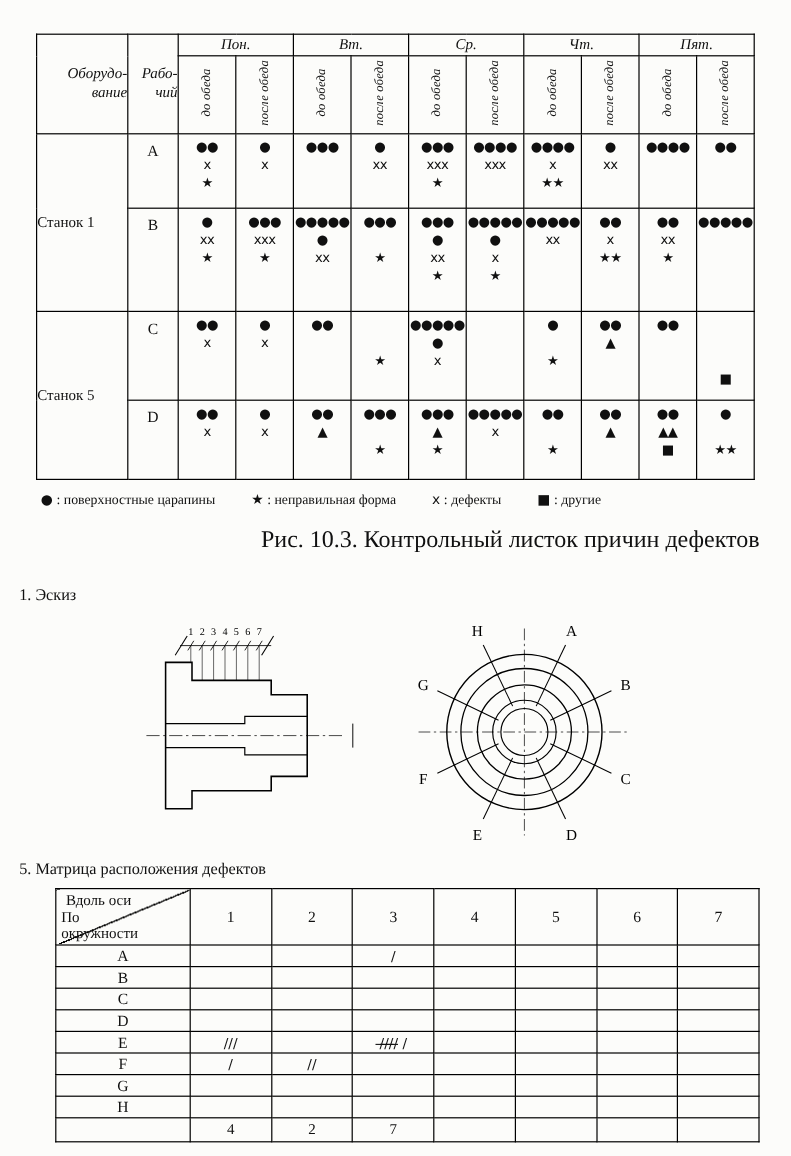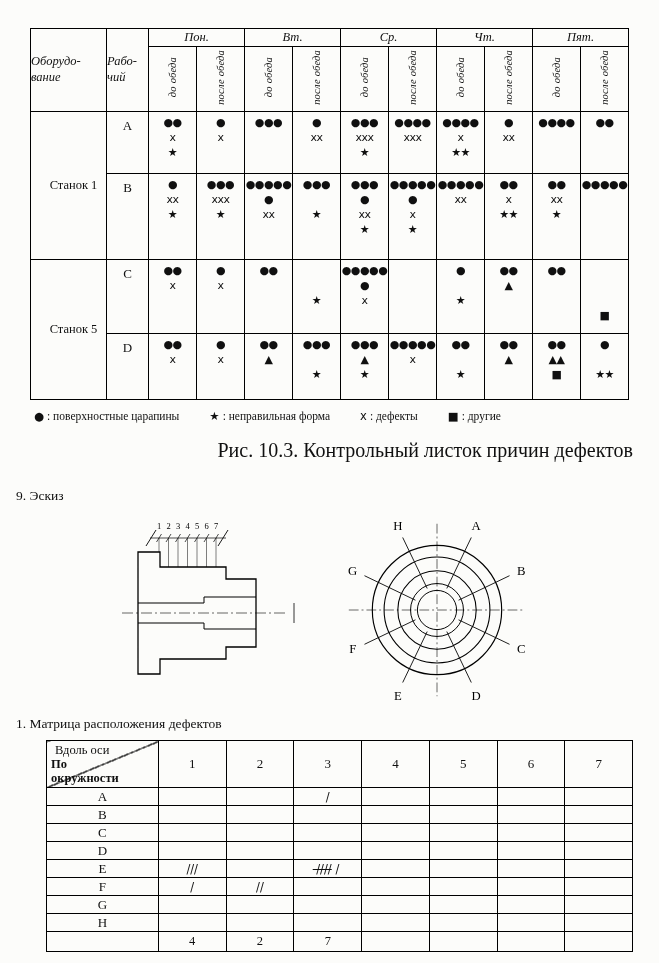--- a/index.html
+++ b/index.html
@@ -15,22 +15,22 @@
   .cs th,.cs td{border:1px solid #000;padding:0;}
   .cs th{font-weight:normal;font-size:12.5px;font-style:italic;}
   .col-eq{width:76px}.col-wk{width:42px}.col-s{width:48px}
   .days th{height:17px;}
   .sub th{height:64px;vertical-align:middle;text-align:center;}
   .vert{
     display:inline-block;
     writing-mode:vertical-rl;transform:rotate(180deg);
     font-size:10.5px;line-height:1.05;letter-spacing:.2px;white-space:nowrap;
   }
-  .eq-h,.wk-h{white-space:pre-line;line-height:1.25;vertical-align:middle;text-align:left;}
-  td.eq{font-size:12.5px;text-align:center;vertical-align:middle;padding-left:10px;}
+  .eq-h,.wk-h{white-space:pre-line;line-height:1.25;vertical-align:middle;text-align:right;}
+  td.eq{font-size:12.5px;vertical-align:middle;}
   td.wk{font-size:13px;text-align:center;vertical-align:top;padding-top:6px;}
   td.sc{
     font-family:"DejaVu Sans", sans-serif;
     font-size:11px;letter-spacing:-.5px;line-height:1.35;
     text-align:center;vertical-align:top;white-space:pre-line;padding-top:4px;
   }
   tr.hA{height:62px}tr.hB{height:86px}tr.hC{height:74px}tr.hD{height:66px}
 
   
   .legend{margin:9px 0 16px 4px;font-size:11.5px;}
@@ -50,21 +50,21 @@
   table.mx{border-collapse:collapse;table-layout:fixed;margin-left:16px;}
   .mx th,.mx td{border:1px solid #000;font-weight:normal;padding:0;}
   .mx-c0{width:114px}.mx-c{width:69px}
   .mx .corner{
     height:46px;position:relative;
     background-image:linear-gradient(to bottom right,
       transparent calc(50% - .6px),#000 calc(50% - .6px),
       #000 calc(50% + .6px),transparent calc(50% + .6px));
   }
   .ct{position:absolute;top:2px;left:8px;font-size:12.5px;}
-  .cb{position:absolute;bottom:2px;left:4px;font-size:12.5px;white-space:pre-line;line-height:1.12;text-align:left;font-weight:bold;}
+  .cb{position:absolute;bottom:2px;left:4px;font-size:12.5px;white-space:pre-line;line-height:1.12;text-align:left;}
   .mx .colh{font-size:13px;text-align:center;}
   .mx td{height:17px;font-size:12.5px;text-align:center;vertical-align:middle;}
   .mx td.rl{font-size:13px;}
   .mx td.tally{font-family:"DejaVu Sans",sans-serif;font-size:11.5px;}
   .mx tr.tot td{height:19px;}
 </style>
 </head>
 <body>
 
 <div class="page">
@@ -217,21 +217,21 @@
     <div class="row1">
       <span><span class="leg-sym">●</span><span>: поверхностные царапины</span></span>
       <span><span class="leg-sym">★</span><span>: неправильная форма</span></span>
       <span><span class="leg-sym">x</span><span>: дефекты</span></span>
       <span><span class="leg-sym">■</span><span>: другие</span></span>
     </div>
   </div>
 
   <div class="caption cap3">Рис. 10.3. Контрольный листок причин дефектов</div>
 
-  <div class="h1">9. Эскиз</div>
+  <div class="h1">1. Эскиз</div>
 
   <div class="sketches">
 
     <svg width="195" height="178" viewBox="0 0 195 178">
       <g stroke="#000" fill="none">
         <line x1="42" y1="17" x2="118" y2="17" stroke-width="0.7"></line>
         <line x1="38" y1="25" x2="48" y2="9" stroke-width="0.9"></line>
         <line x1="110" y1="25" x2="120" y2="9" stroke-width="0.9"></line>
         <line x1="48.5" y1="21" x2="53.5" y2="13" stroke-width="0.7"></line>
         <line x1="58" y1="21" x2="63" y2="13" stroke-width="0.7"></line>
@@ -288,21 +288,21 @@
         <text x="22" y="64">G</text>
         <text x="194" y="64">B</text>
         <text x="22" y="144">F</text>
         <text x="194" y="144">C</text>
         <text x="68" y="192">E</text>
         <text x="148" y="192">D</text>
       </g>
     </svg>
   </div>
 
-  <div class="h2">1. Матрица расположения дефектов</div>
+  <div class="h2">5. Матрица расположения дефектов</div>
 
   <table class="mx">
     <colgroup>
         <col class="mx-c0">
         <col span="7" class="mx-c">
       </colgroup>
     <tbody>
         <tr>
       <th class="corner">
         <span class="ct">Вдоль оси</span>

